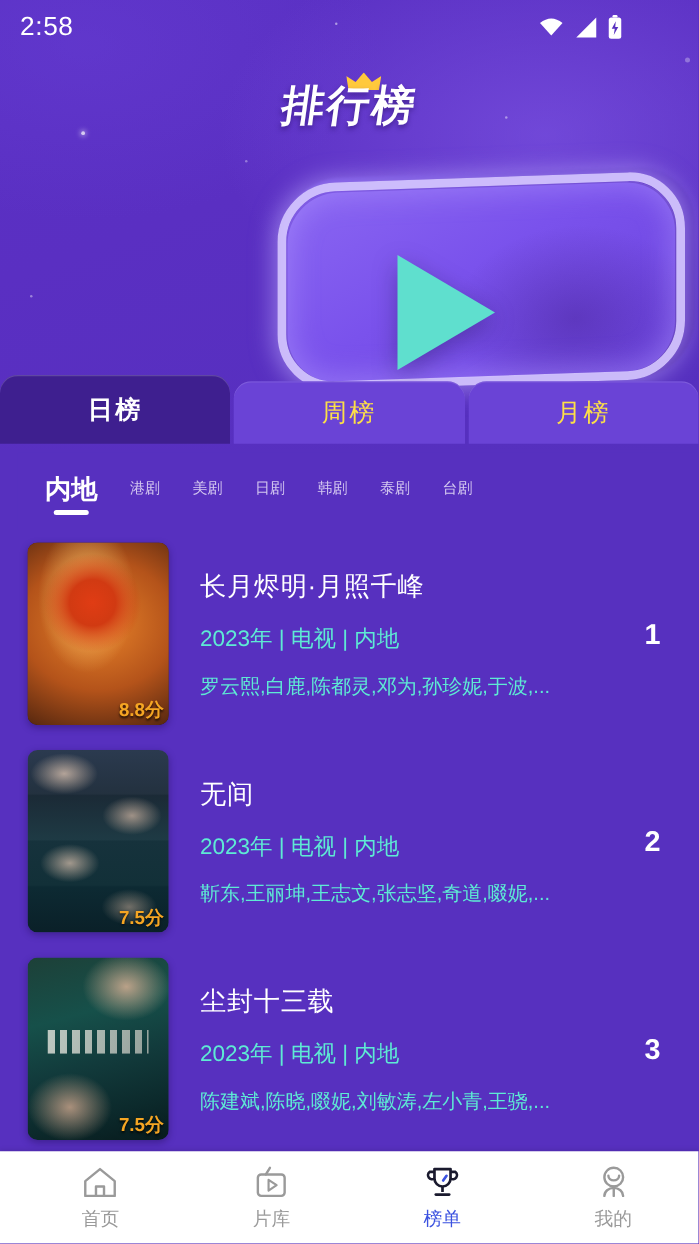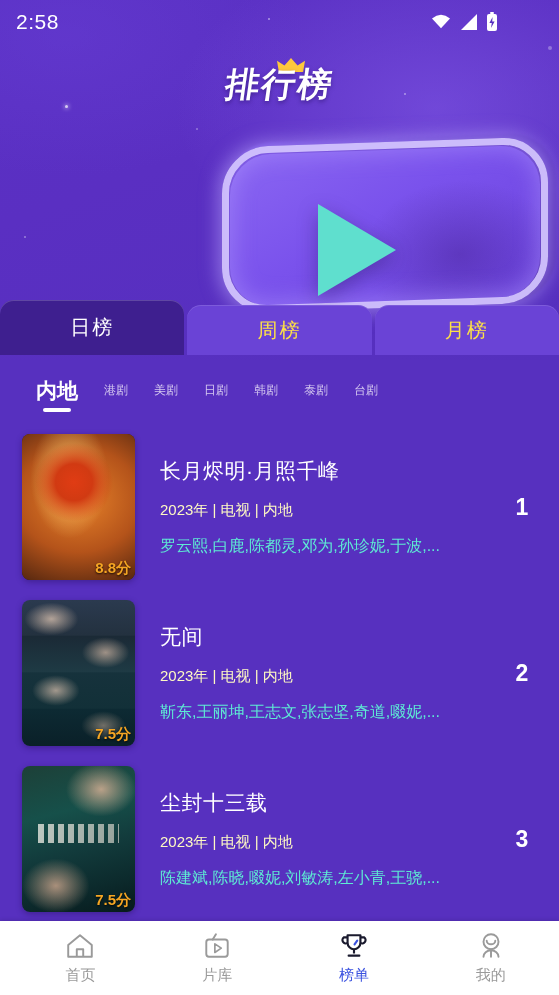--- a/index.html
+++ b/index.html
@@ -80,21 +80,21 @@
     position:absolute; left:0; top:300px; width:559px; height:55px;
     display:flex; gap:3px; align-items:flex-end;
   }
   .ptab{
     flex:1 1 0; height:53px; border-radius:14px 14px 0 0;
     display:flex; align-items:center; justify-content:center;
     font-size:20px; letter-spacing:2px;
   }
   .ptab.inactive{ background:#6a43d6; color:#fde047; height:50px;
     box-shadow:inset 0 1px 0 rgba(255,255,255,.13); }
-  .ptab.active{ background:#3e1f8f; color:#ffffff; font-weight:normal; height:55px;
+  .ptab.active{ background:#3e1f8f; color:#ffffff; font-weight:bold; height:55px;
     box-shadow:inset 0 1px 0 rgba(255,255,255,.18); }
 
   
   .cats{
     position:absolute; left:14px; top:362px; width:559px; height:62px;
     background:#5730bf; display:flex; align-items:center;
     padding-left:22px; gap:26px; overflow:hidden; white-space:nowrap;
   }
   .cat{ position:relative; font-size:12px; color:#d4c8f0; flex:0 0 auto; padding-bottom:5px; }
   .cat.active{ color:#ffffff; font-weight:bold; font-size:21px; }
@@ -156,21 +156,21 @@
   .art3:after{
     content:""; position:absolute; left:14%; top:40%; width:72%; height:13%;
     background:linear-gradient(90deg, rgba(240,238,230,.9), rgba(225,220,210,.75));
     -webkit-mask-image:repeating-linear-gradient(90deg, #000 0 6px, transparent 6px 10px);
     mask-image:repeating-linear-gradient(90deg, #000 0 6px, transparent 6px 10px);
     opacity:.85;
   }
 
   .info{ flex:1 1 auto; padding-left:25px; min-width:0; }
   .title{ font-size:21px; color:#ffffff; margin-bottom:16px; letter-spacing:.5px; }
-  .meta{ font-size:15px; color:#fef9c3; margin-bottom:16px; }
+  .meta{ font-size:18px; color:#5eead4; margin-bottom:16px; }
   .cast{
     font-size:16px; color:#5eead4; white-space:nowrap; overflow:hidden;
     text-overflow:ellipsis; max-width:318px;
   }
   .rank{
     flex:0 0 auto; width:34px; text-align:center;
     font-size:23px; font-weight:bold; color:#ffffff;
   }
 
   

